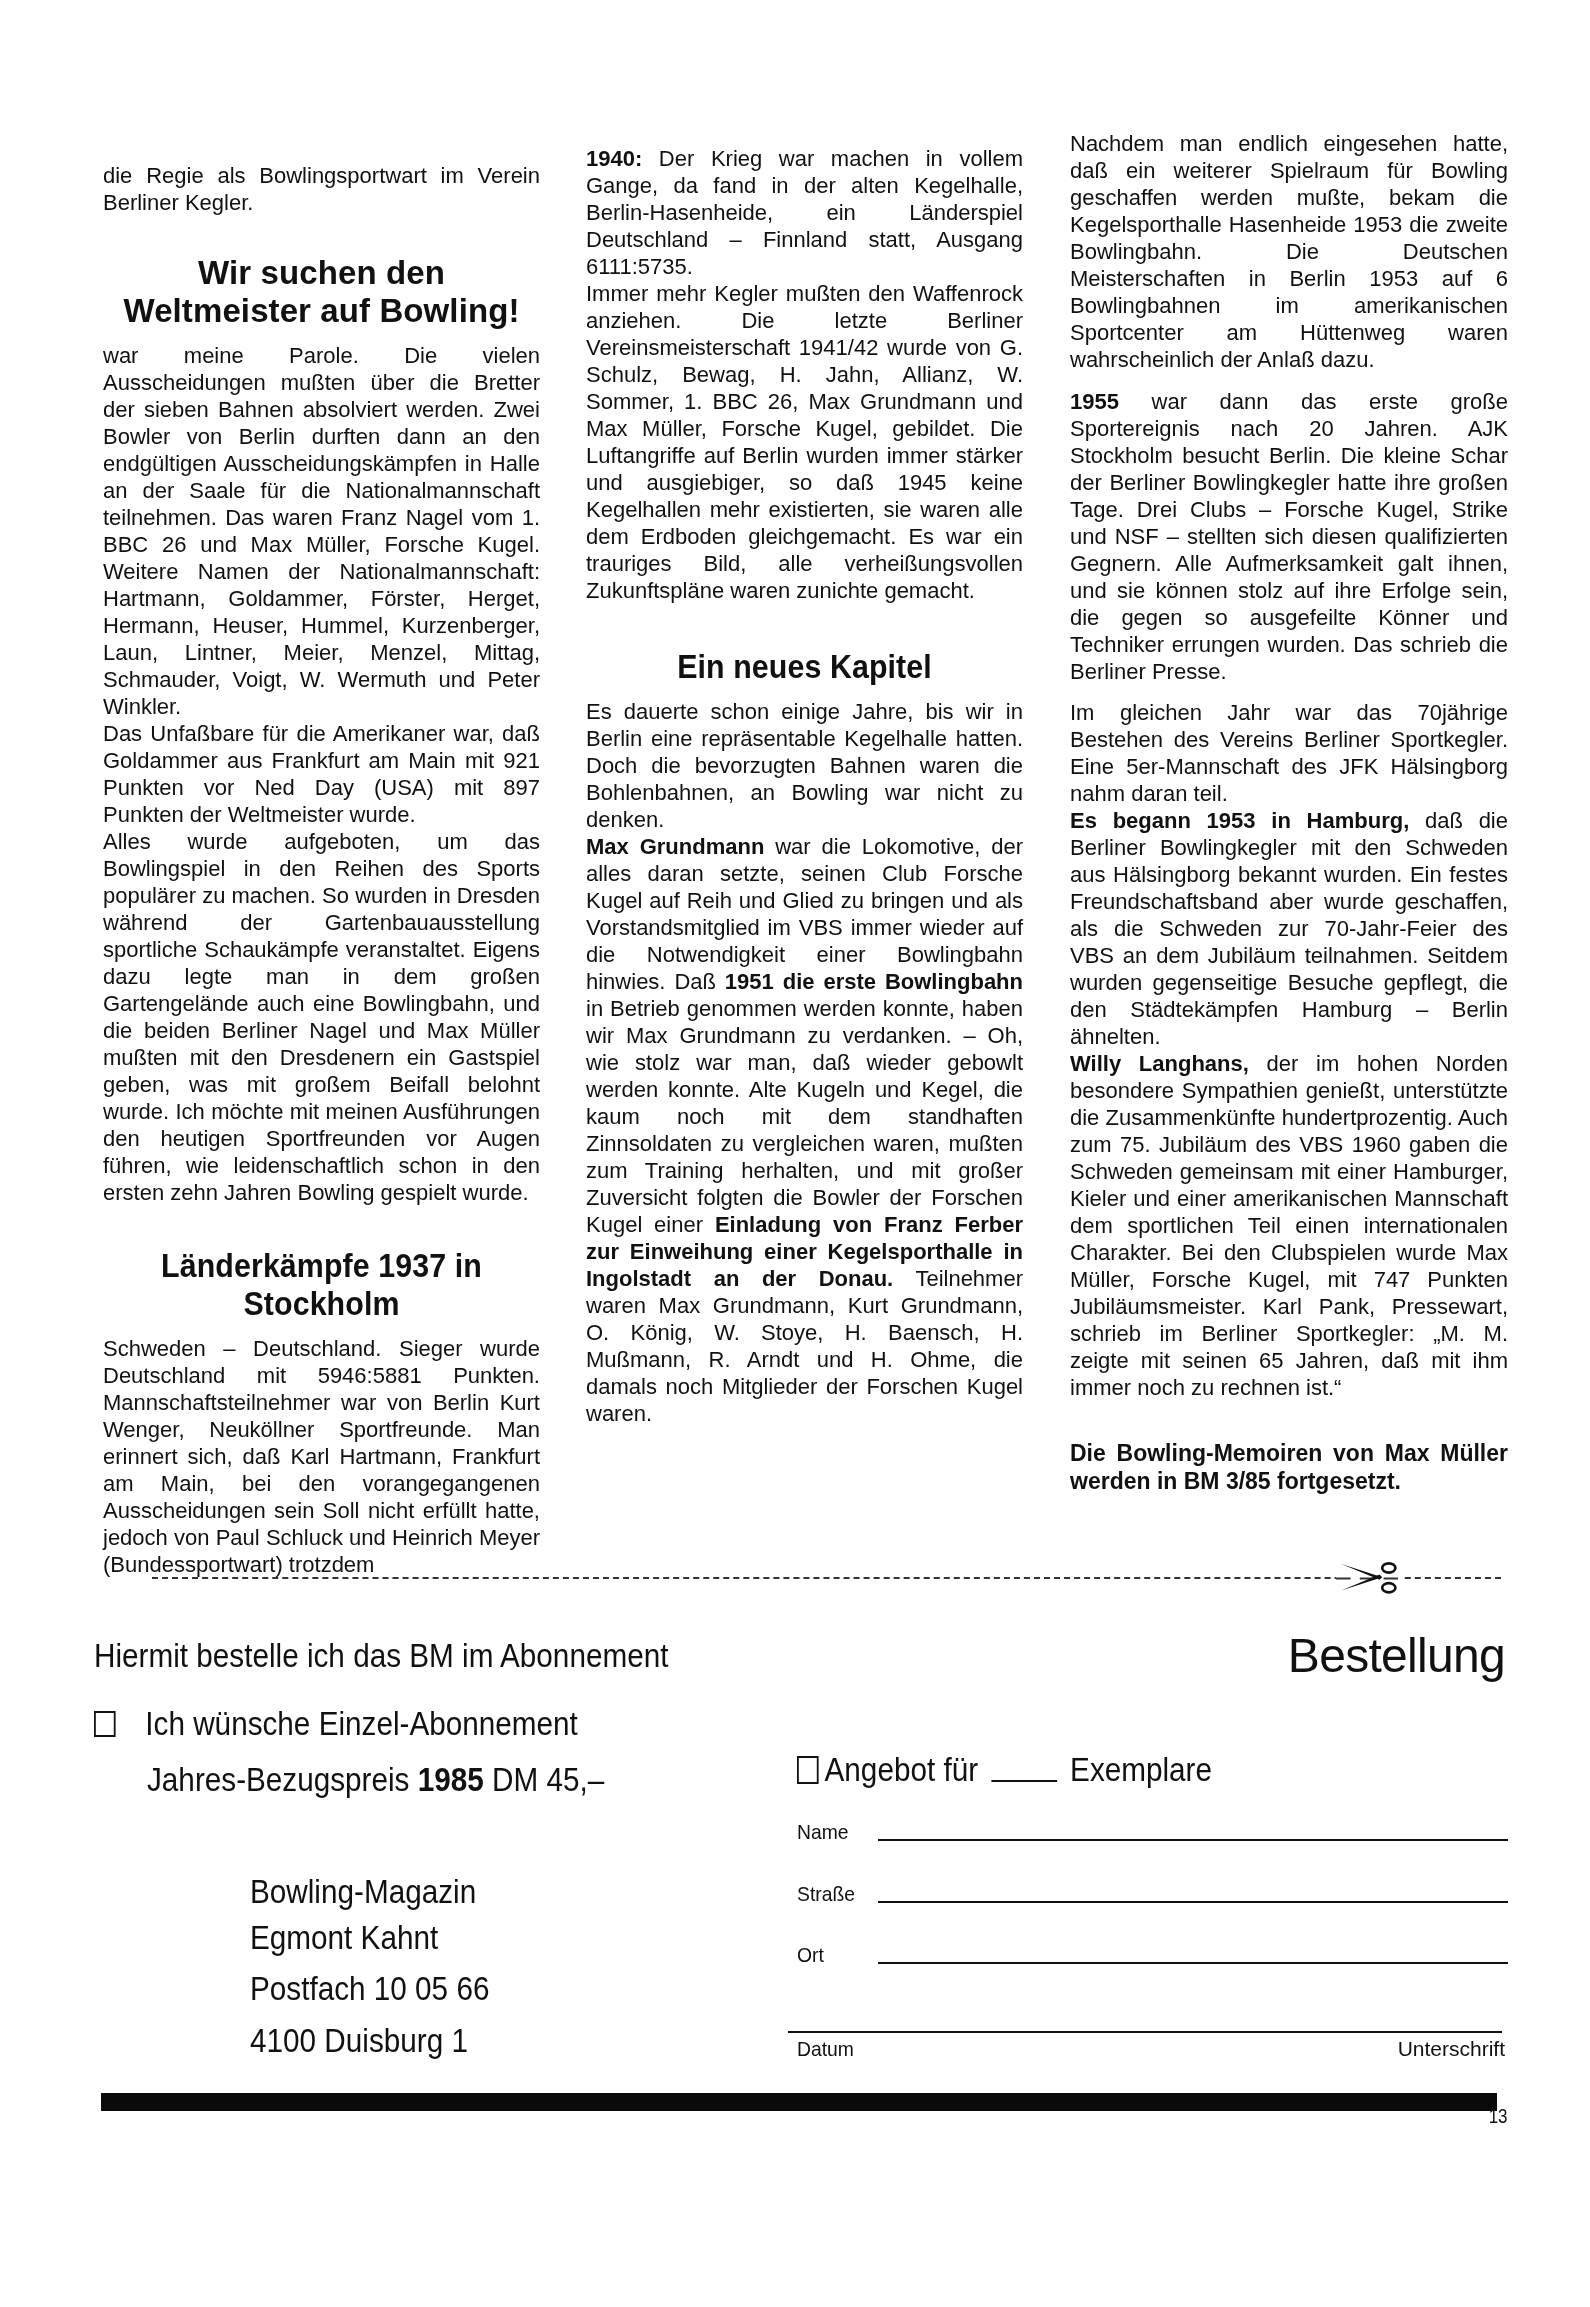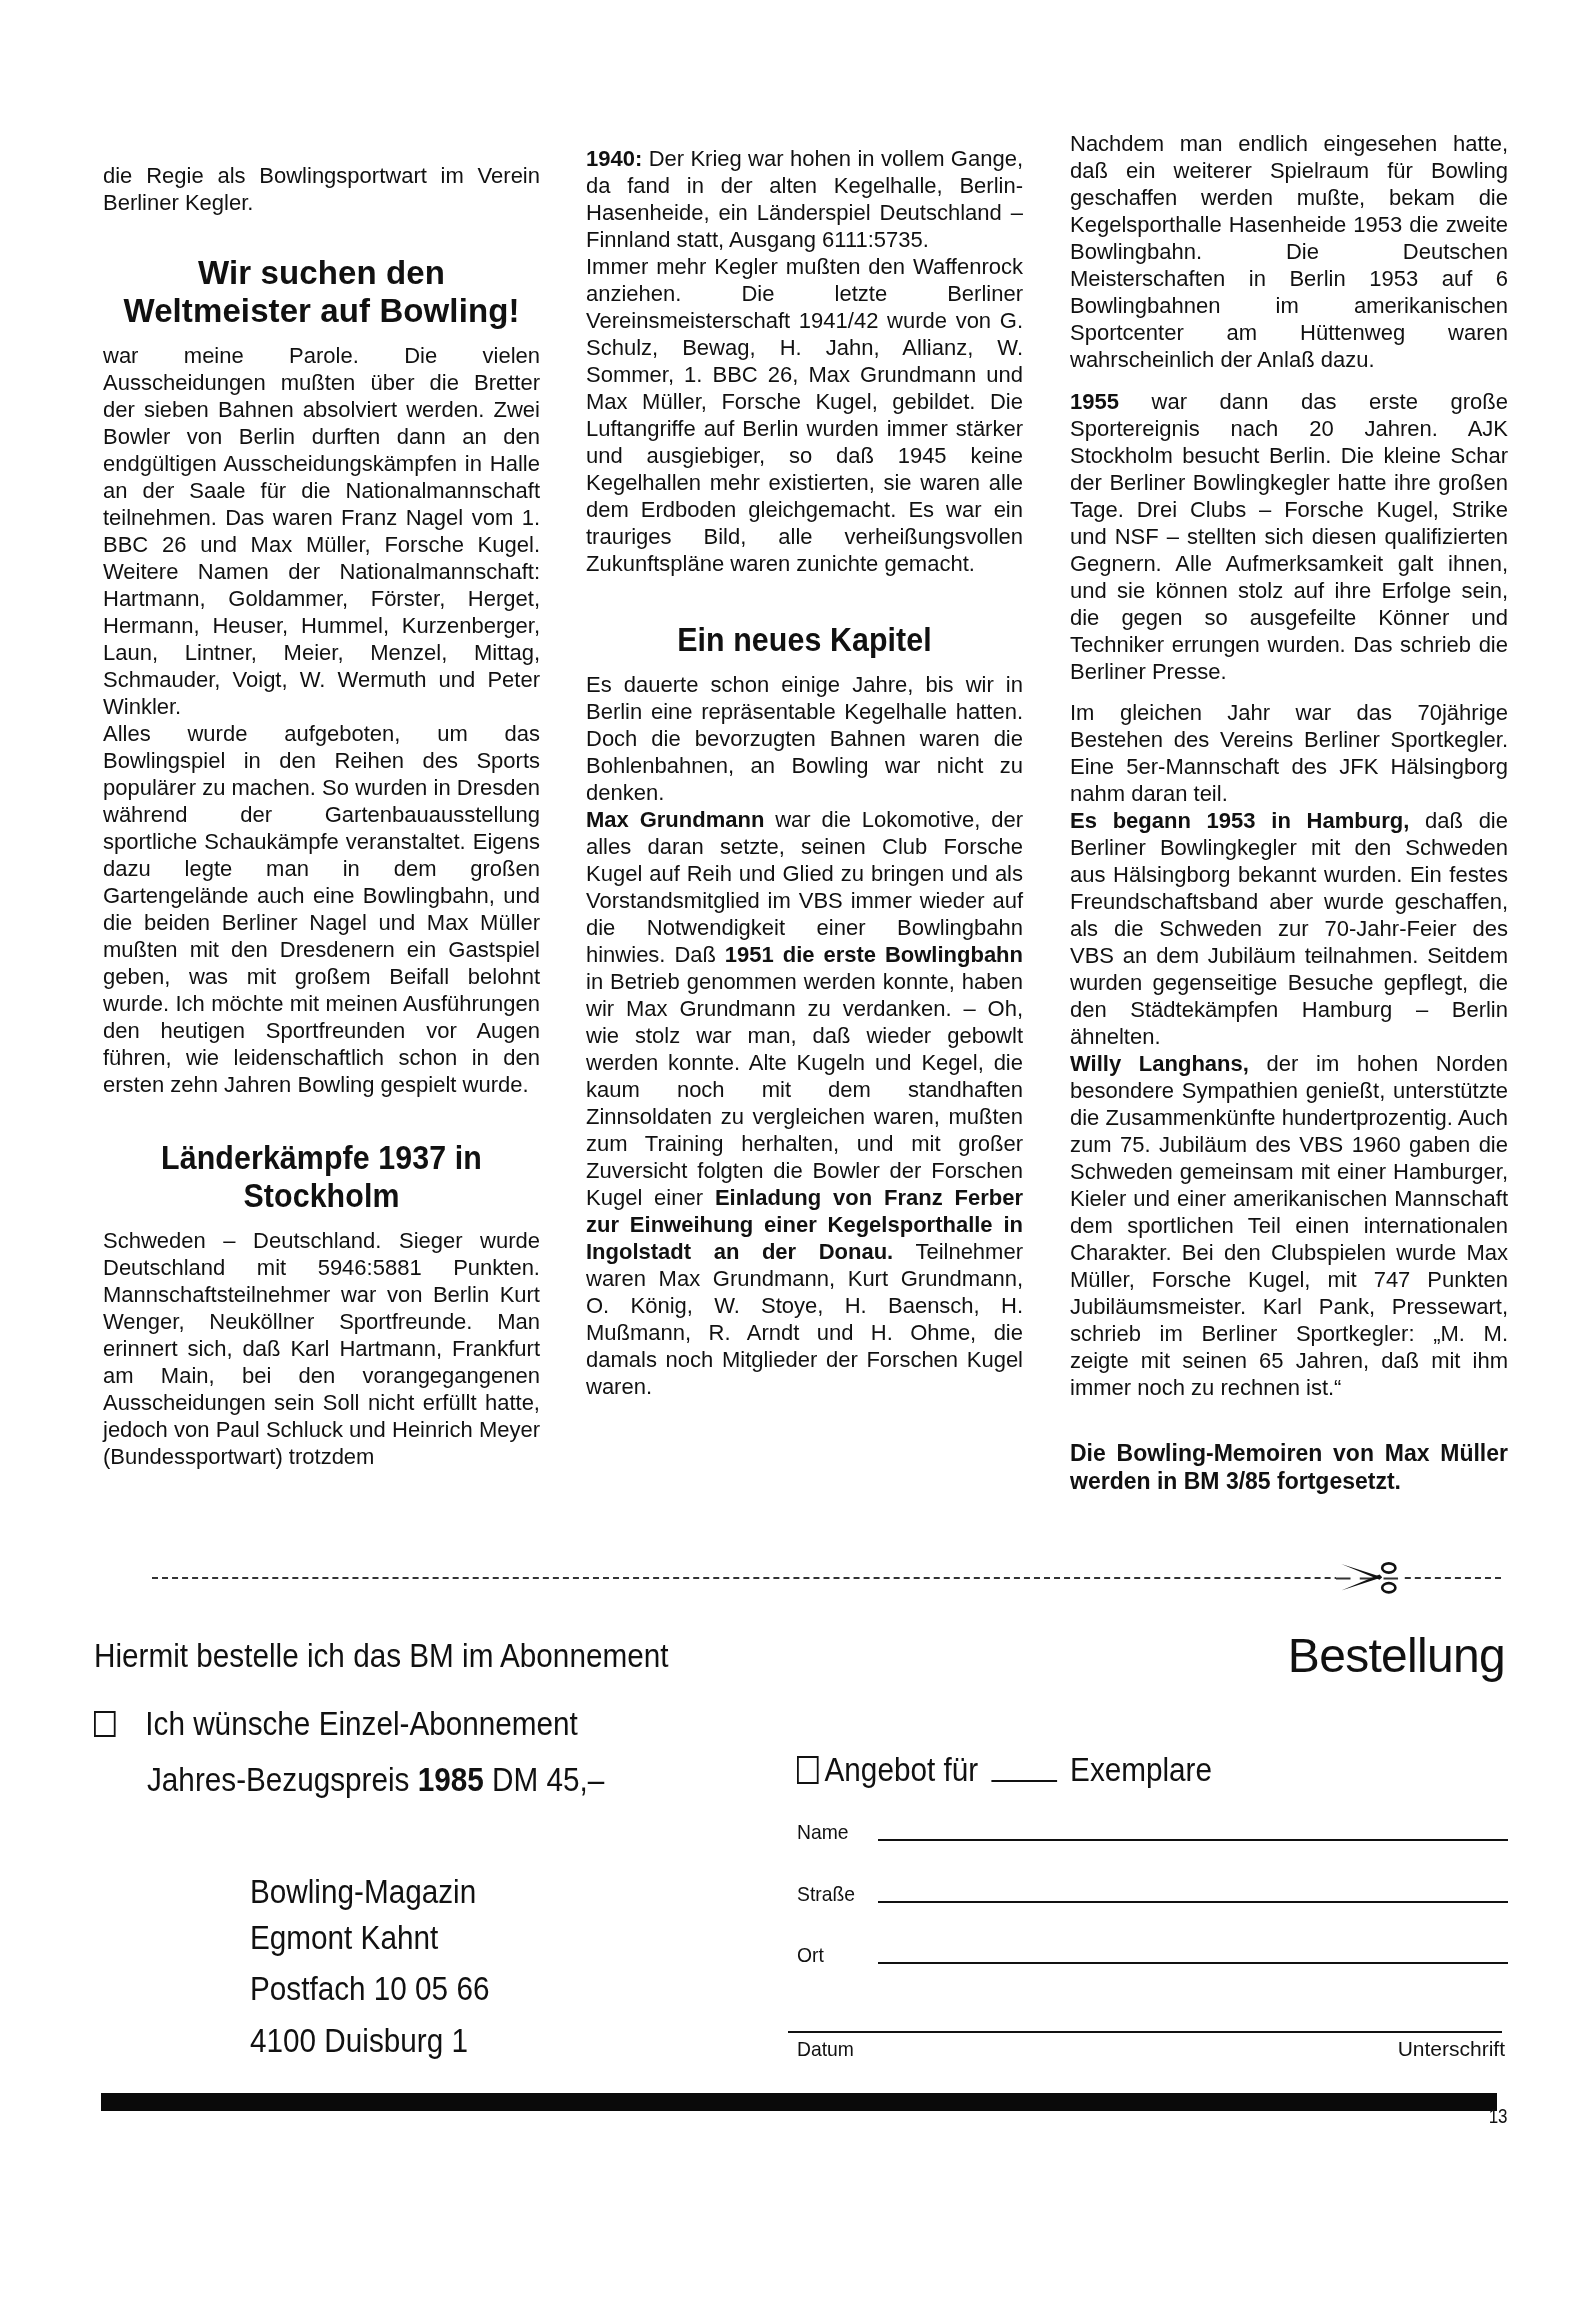--- a/index.html
+++ b/index.html
@@ -60,27 +60,28 @@
   .bottombar { position: absolute; left: 101px; top: 2093px; width: 1396px; height: 18px; background: #0a0a0a; }
   .pagenum { position: absolute; left: 1487px; top: 2105px; font-size: 20px; transform: scaleX(0.85); }
 </style>
 </head>
 <body>
 
 <div class="col col1">
   <p>die Regie als Bowlingsportwart im Verein Berliner Kegler.</p>
   <h2 style="margin-top:38px;">Wir suchen den Weltmeister auf Bowling!</h2>
   <p>war meine Parole. Die vielen Ausscheidungen mußten über die Bretter der sieben Bahnen absolviert werden. Zwei Bowler von Berlin durften dann an den endgültigen Ausscheidungskämpfen in Halle an der Saale für die Nationalmannschaft teilnehmen. Das waren Franz Nagel vom 1. BBC 26 und Max Müller, Forsche Kugel. Weitere Namen der Nationalmannschaft: Hartmann, Goldammer, Förster, Herget, Hermann, Heuser, Hummel, Kurzenberger, Laun, Lintner, Meier, Menzel, Mittag, Schmauder, Voigt, W. Wermuth und Peter Winkler.</p>
+  <p>Das Unfaßbare für die Amerikaner war, daß Goldammer aus Frankfurt am Main mit 921 Punkten vor Ned Day (USA) mit 897 Punkten der Weltmeister wurde.</p>
   <p>Alles wurde aufgeboten, um das Bowlingspiel in den Reihen des Sports populärer zu machen. So wurden in Dresden während der Gartenbauausstellung sportliche Schaukämpfe veranstaltet. Eigens dazu legte man in dem großen Gartengelände auch eine Bowlingbahn, und die beiden Berliner Nagel und Max Müller mußten mit den Dresdenern ein Gastspiel geben, was mit großem Beifall belohnt wurde. Ich möchte mit meinen Ausführungen den heutigen Sportfreunden vor Augen führen, wie leidenschaftlich schon in den ersten zehn Jahren Bowling gespielt wurde.</p>
   <h2 class="cond" style="margin-top:41px;">Länderkämpfe 1937 in Stockholm</h2>
   <p>Schweden – Deutschland. Sieger wurde Deutschland mit 5946:5881 Punkten. Mannschaftsteilnehmer war von Berlin Kurt Wenger, Neuköllner Sportfreunde. Man erinnert sich, daß Karl Hartmann, Frankfurt am Main, bei den vorangegangenen Ausscheidungen sein Soll nicht erfüllt hatte, jedoch von Paul Schluck und Heinrich Meyer (Bundessportwart) trotzdem</p>
 </div>
 
 <div class="col col2">
-  <p class="gap"><b>1940:</b><span> Der Krieg war hohen in vollem Gange, da fand in der alten Kegelhalle, Berlin-Hasenheide, ein Länderspiel Deutschland – Finnland statt, Ausgang 6111:5735.</span></p>
+  <p class="gap"><b>1940:</b><span> Der Krieg war machen in vollem Gange, da fand in der alten Kegelhalle, Berlin-Hasenheide, ein Länderspiel Deutschland – Finnland statt, Ausgang 6111:5735.</span></p>
   <p>Immer mehr Kegler mußten den Waffenrock anziehen. Die letzte Berliner Vereinsmeisterschaft 1941/42 wurde von G. Schulz, Bewag, H. Jahn, Allianz, W. Sommer, 1. BBC 26, Max Grundmann und Max Müller, Forsche Kugel, gebildet. Die Luftangriffe auf Berlin wurden immer stärker und ausgiebiger, so daß 1945 keine Kegelhallen mehr existierten, sie waren alle dem Erdboden gleichgemacht. Es war ein trauriges Bild, alle verheißungsvollen Zukunftspläne waren zunichte gemacht.</p>
   <h2 class="cond" style="margin-top:44px;">Ein neues Kapitel</h2>
   <p>Es dauerte schon einige Jahre, bis wir in Berlin eine repräsentable Kegelhalle hatten. Doch die bevorzugten Bahnen waren die Bohlenbahnen, an Bowling war nicht zu denken.</p>
   <p><b>Max Grundmann</b><span> war die Lokomotive, der alles daran setzte, seinen Club Forsche Kugel auf Reih und Glied zu bringen und als Vorstandsmitglied im VBS immer wieder auf die Notwendigkeit einer Bowlingbahn hinwies. Daß </span><b>1951 die erste Bowlingbahn</b><span> in Betrieb genommen werden konnte, haben wir Max Grundmann zu verdanken. – Oh, wie stolz war man, daß wieder gebowlt werden konnte. Alte Kugeln und Kegel, die kaum noch mit dem standhaften Zinnsoldaten zu vergleichen waren, mußten zum Training herhalten, und mit großer Zuversicht folgten die Bowler der Forschen Kugel einer </span><b>Einladung von Franz Ferber zur Einweihung einer Kegelsporthalle in Ingolstadt an der Donau.</b><span> Teilnehmer waren Max Grundmann, Kurt Grundmann, O. König, W. Stoye, H. Baensch, H. Mußmann, R. Arndt und H. Ohme, die damals noch Mitglieder der Forschen Kugel waren.</span></p>
 </div>
 
 <div class="col col3">
   <p>Nachdem man endlich eingesehen hatte, daß ein weiterer Spielraum für Bowling geschaffen werden mußte, bekam die Kegelsporthalle Hasenheide 1953 die zweite Bowlingbahn. Die Deutschen Meisterschaften in Berlin 1953 auf 6 Bowlingbahnen im amerikanischen Sportcenter am Hüttenweg waren wahrscheinlich der Anlaß dazu.</p>
   <p class="gap"><b>1955</b><span> war dann das erste große Sportereignis nach 20 Jahren. AJK Stockholm besucht Berlin. Die kleine Schar der Berliner Bowlingkegler hatte ihre großen Tage. Drei Clubs – Forsche Kugel, Strike und NSF – stellten sich diesen qualifizierten Gegnern. Alle Aufmerksamkeit galt ihnen, und sie können stolz auf ihre Erfolge sein, die gegen so ausgefeilte Könner und Techniker errungen wurden. Das schrieb die Berliner Presse.</span></p>
   <p class="gap">Im gleichen Jahr war das 70jährige Bestehen des Vereins Berliner Sportkegler. Eine 5er-Mannschaft des JFK Hälsingborg nahm daran teil.</p>

